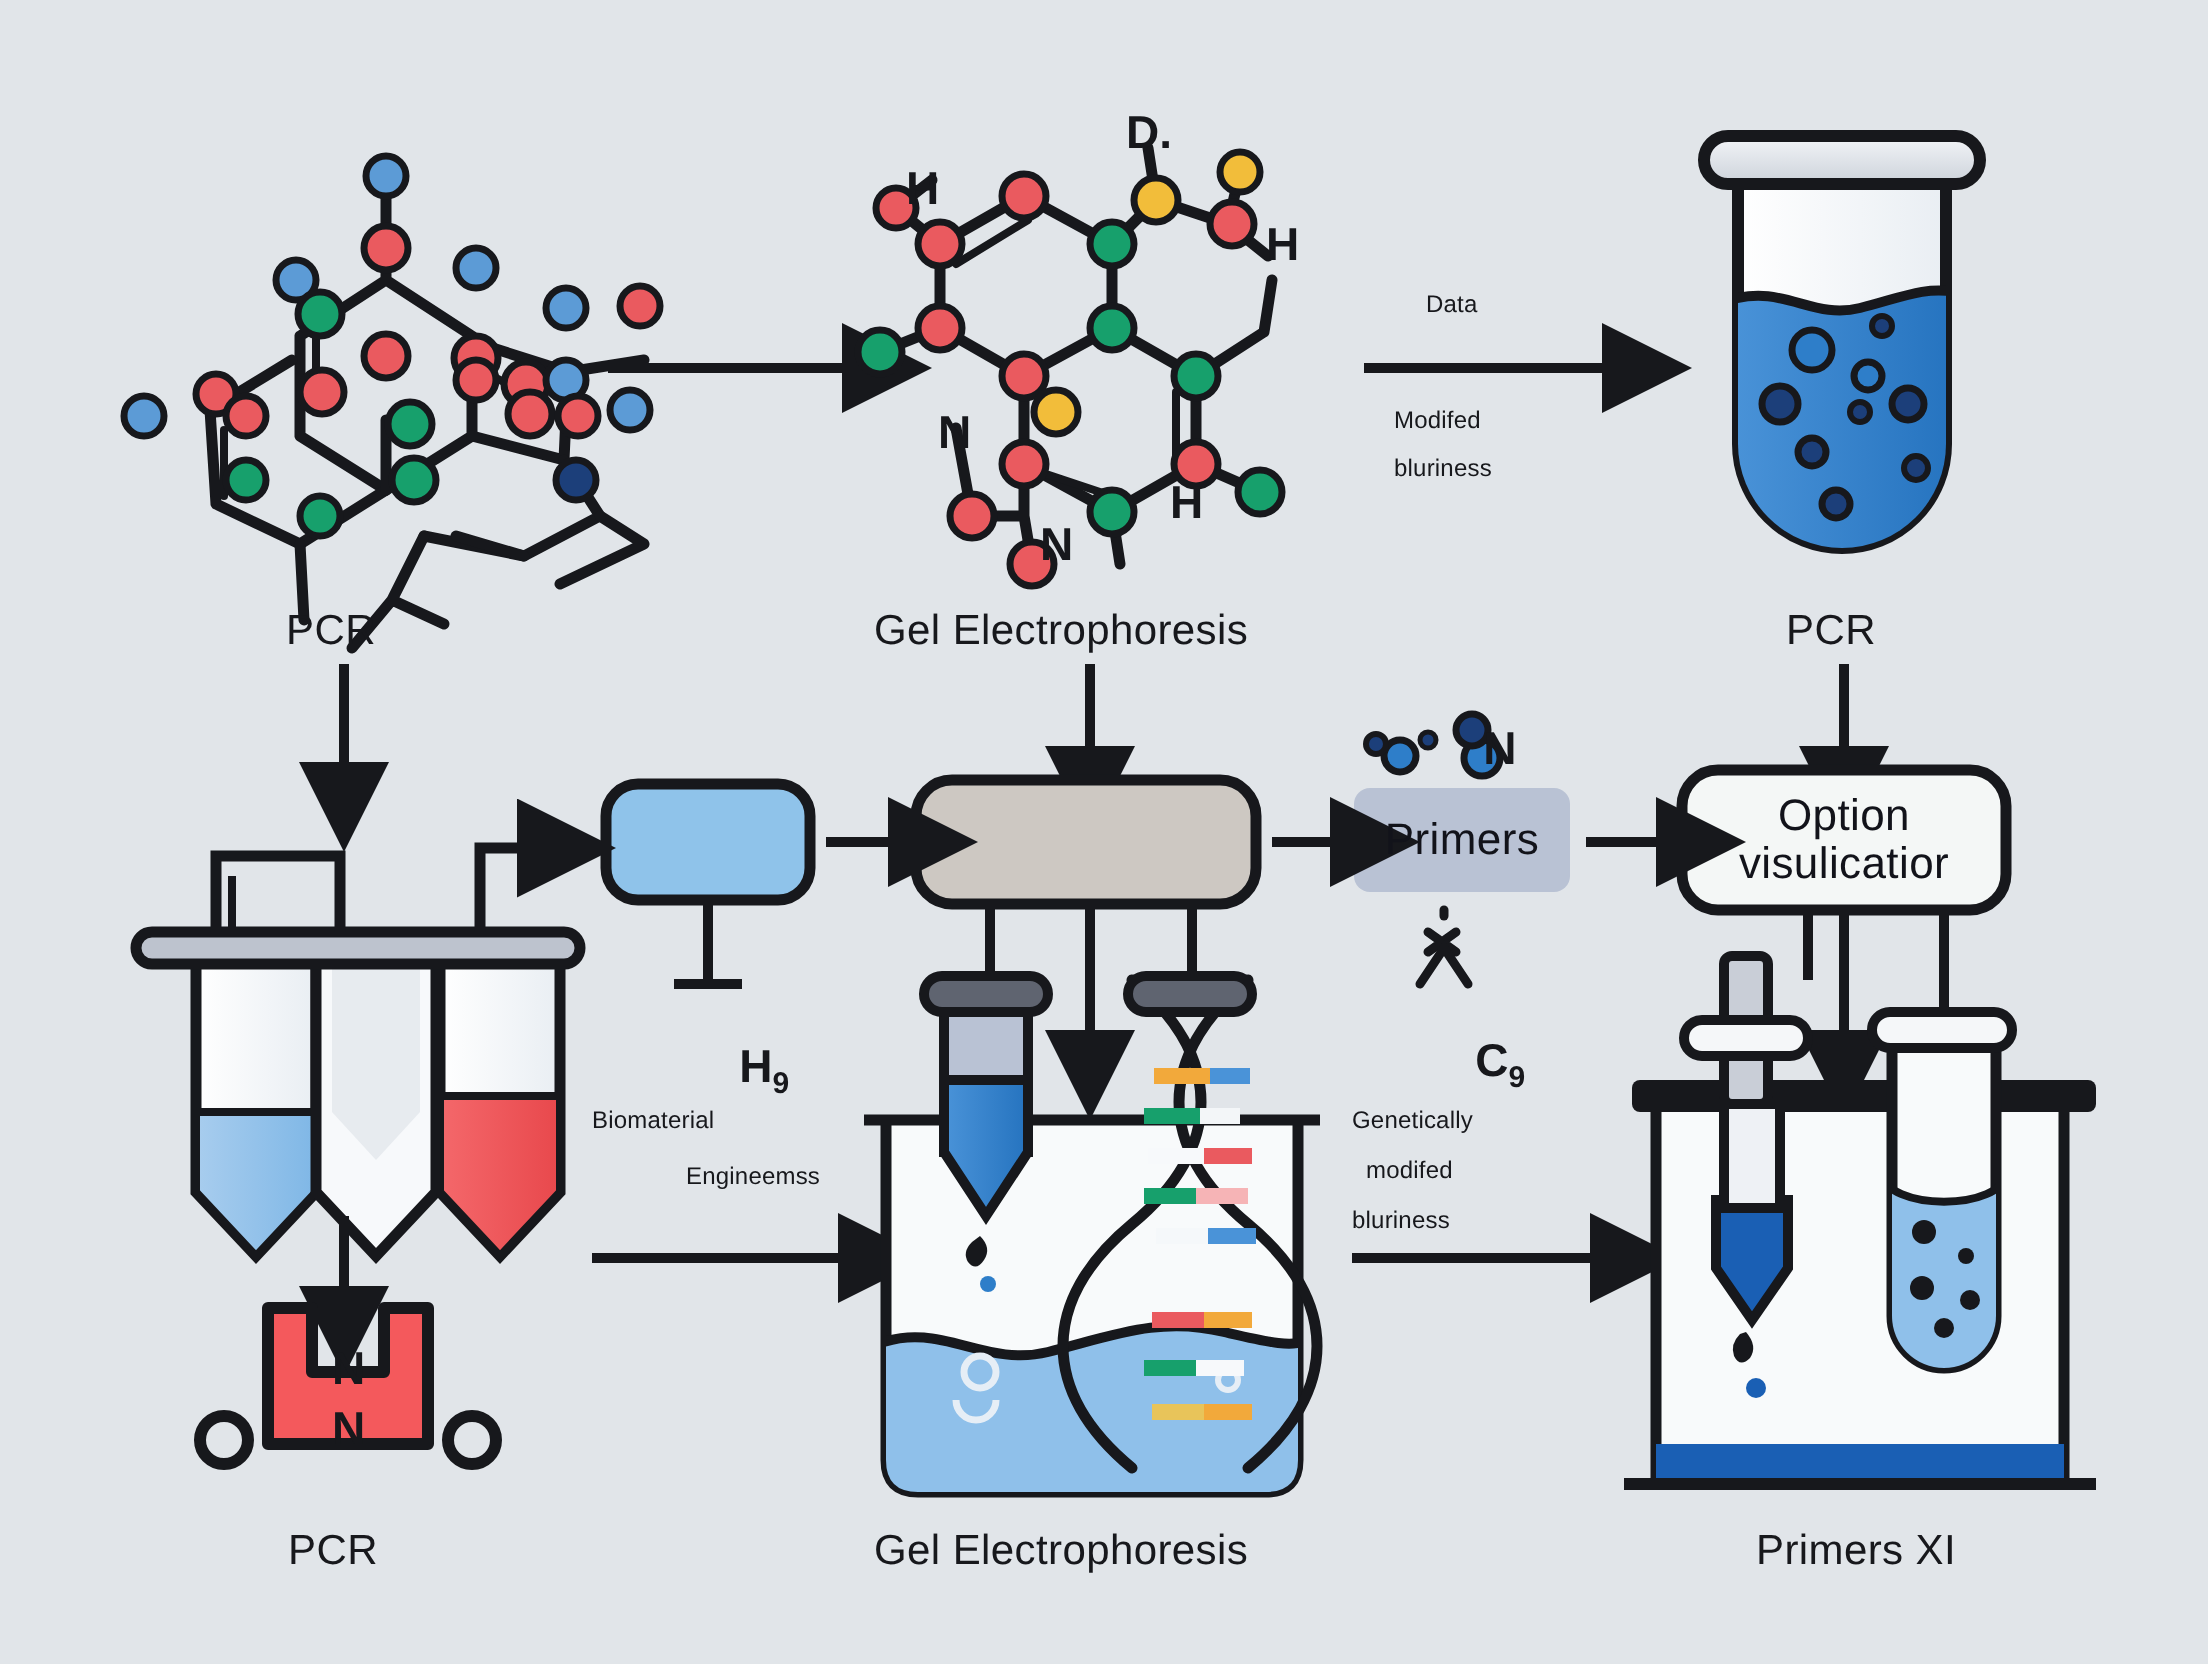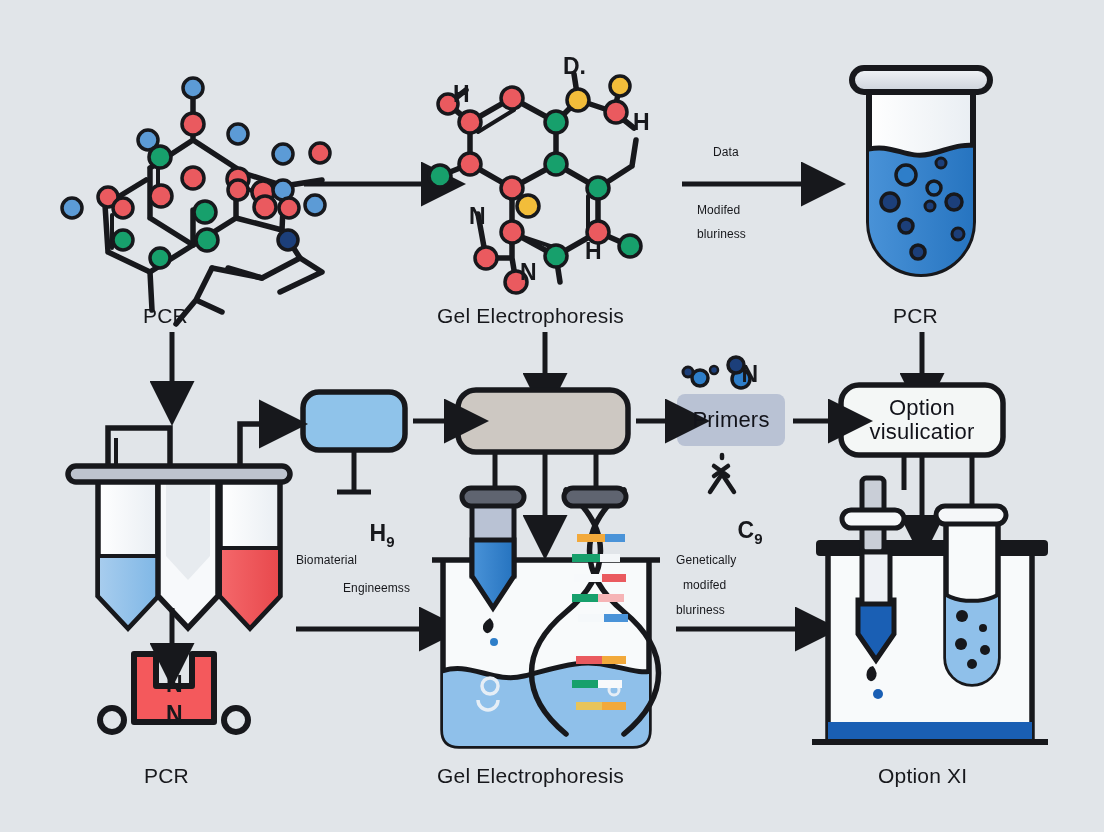--- a/index.html
+++ b/index.html
@@ -350,15 +350,15 @@
   <div class="cap cap-arrow" style="left:296px; top:582px;margin-left:47px;">Engineemss</div>
   <div class="cap cap-arrow" style="left:676px; top:554px;text-align:right;">Genetically</div>
   <div class="cap cap-arrow" style="left:683px; top:579px;">modifed</div>
   <div class="cap cap-arrow" style="left:676px; top:604px;">bluriness</div>
 
   <div class="cap cap-atom" style="left:166px; top:672px;">N</div>
   <div class="cap cap-atom" style="left:166px; top:702px;">N</div>
 
   <div class="cap cap-main" style="left:144px; top:764px;">PCR</div>
   <div class="cap cap-main" style="left:437px; top:764px;">Gel Electrophoresis</div>
-  <div class="cap cap-main" style="left:878px; top:764px;">Option XI</div>
+  <div class="cap cap-main" style="left:878px; top:764px;">Primers XI</div>
 
 </div>
 
 </body></html>

